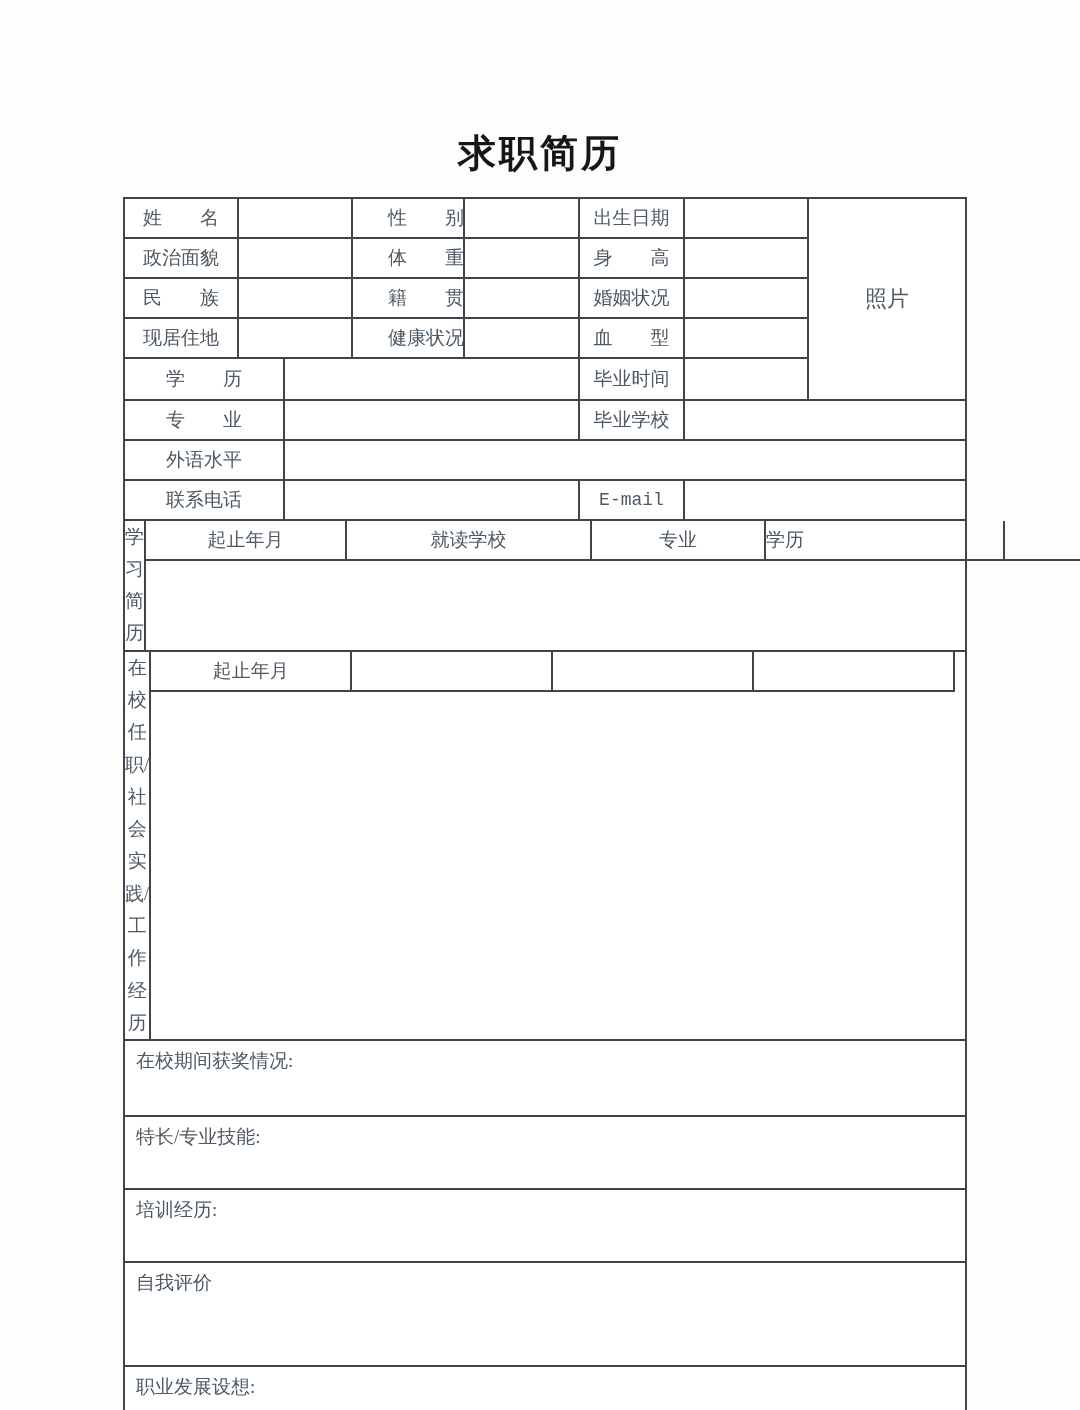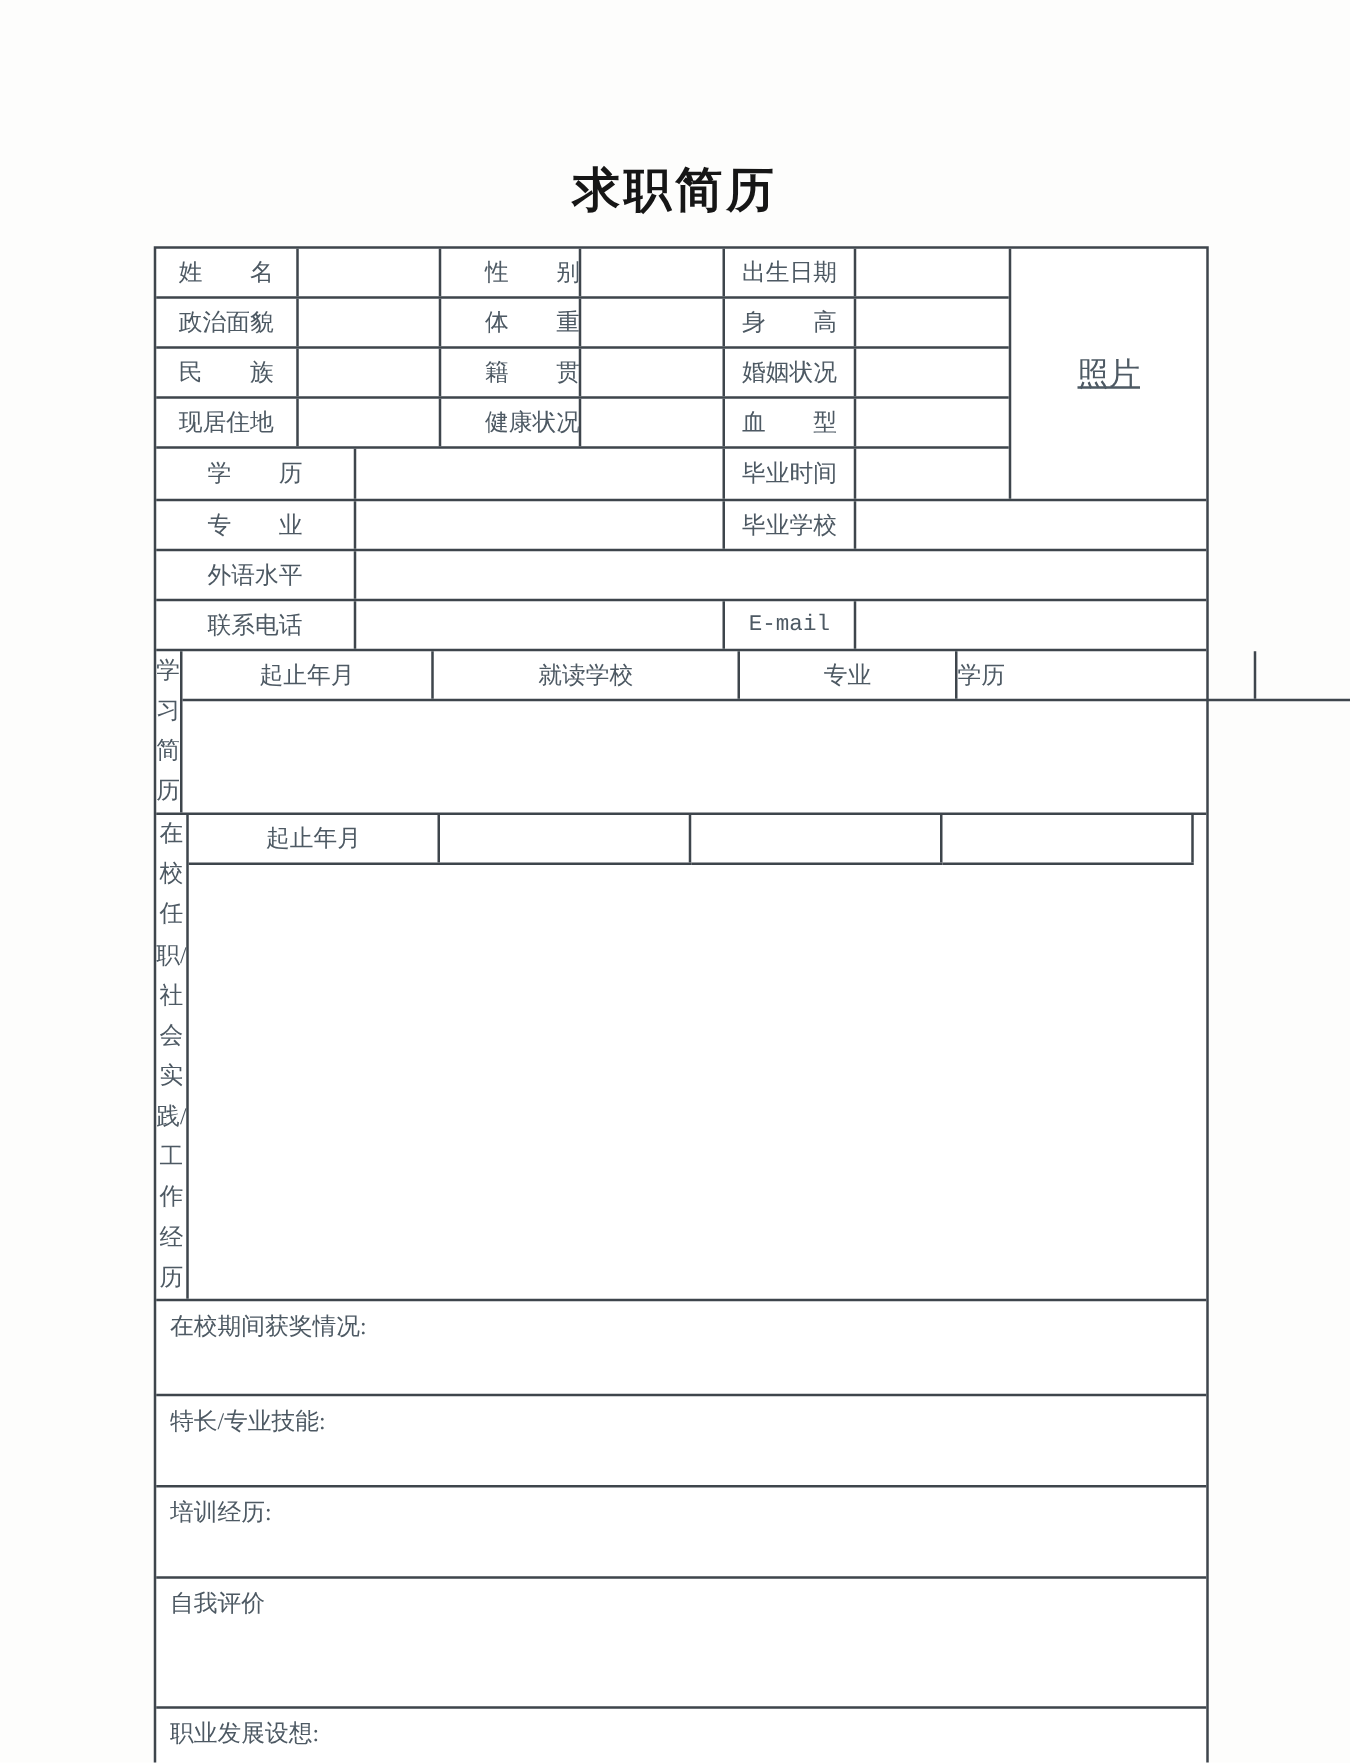--- a/index.html
+++ b/index.html
@@ -47,21 +47,21 @@
   .w115{width:115px;} .w160{width:160px;}
   .w174{width:174px;} .w201{width:201px;} .w245{width:245px;} .w295{width:295px;}
 
   
   .block-a{display:flex;border-bottom:2px solid var(--line);}
   .block-a-left{width:684px;border-right:2px solid var(--line);display:flex;flex-direction:column;}
   .block-a-left .row{border-bottom:2px solid var(--line);}
   .block-a-left .row:last-child{border-bottom:none;}
   .photo-cell{
     flex:1;display:flex;align-items:center;justify-content:center;
-    font-size:25px;color:var(--text);text-decoration:underline;
+    font-size:22px;color:var(--text);
   }
 
   
   .section-block{display:flex;border-bottom:2px solid var(--line);}
   .side-label{
     width:114px;border-right:2px solid var(--line);
     display:flex;align-items:center;justify-content:center;
     font-size:19px;color:var(--text);
     text-align:center;white-space:pre-line;line-height:1.7;
   }

